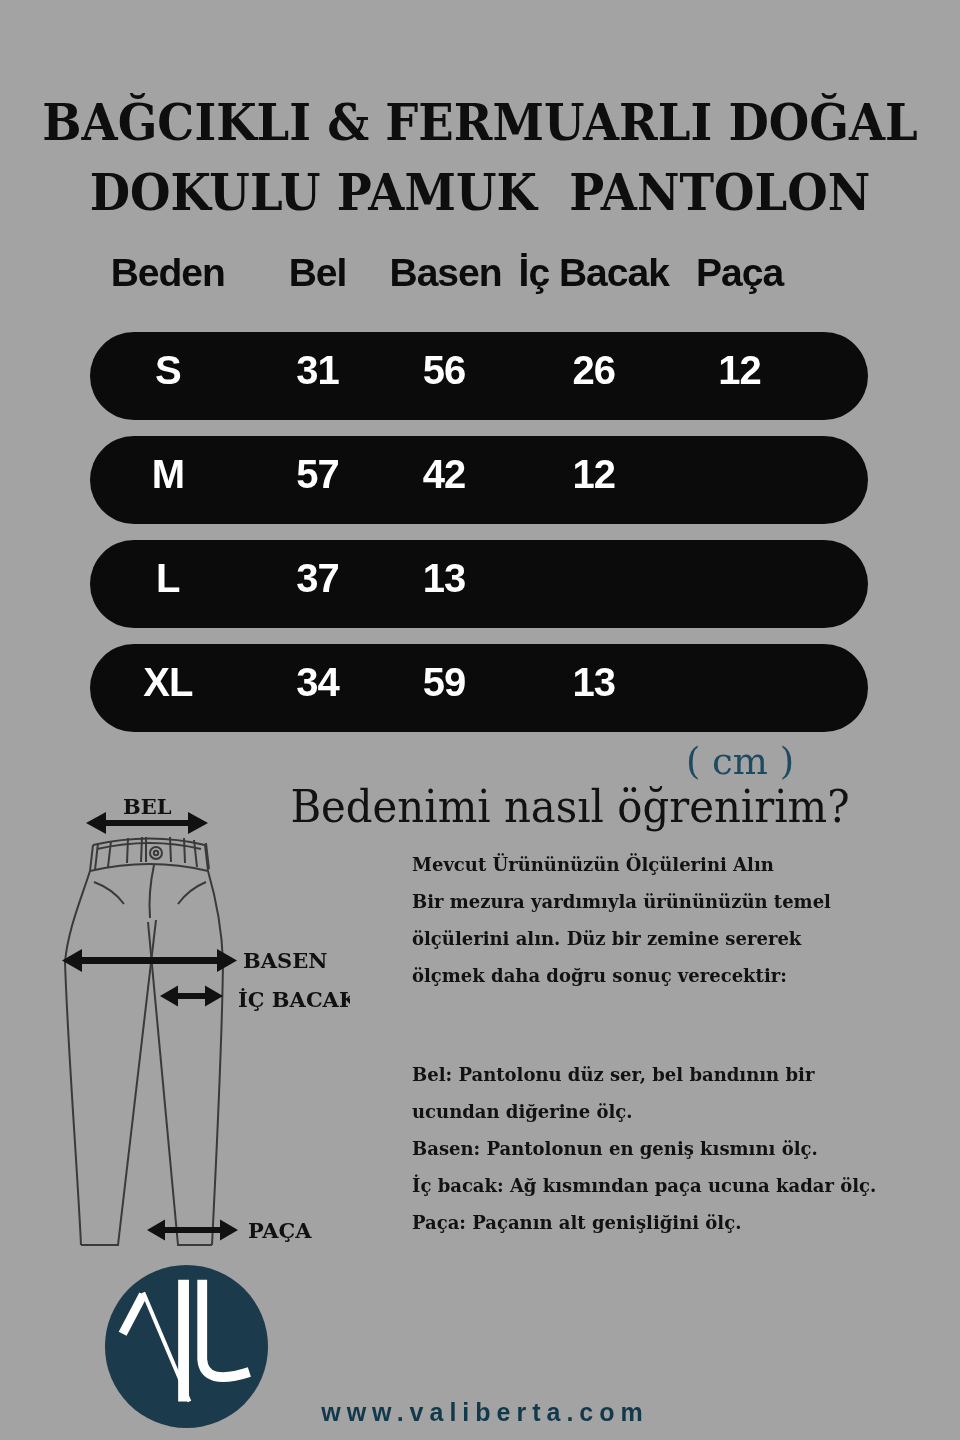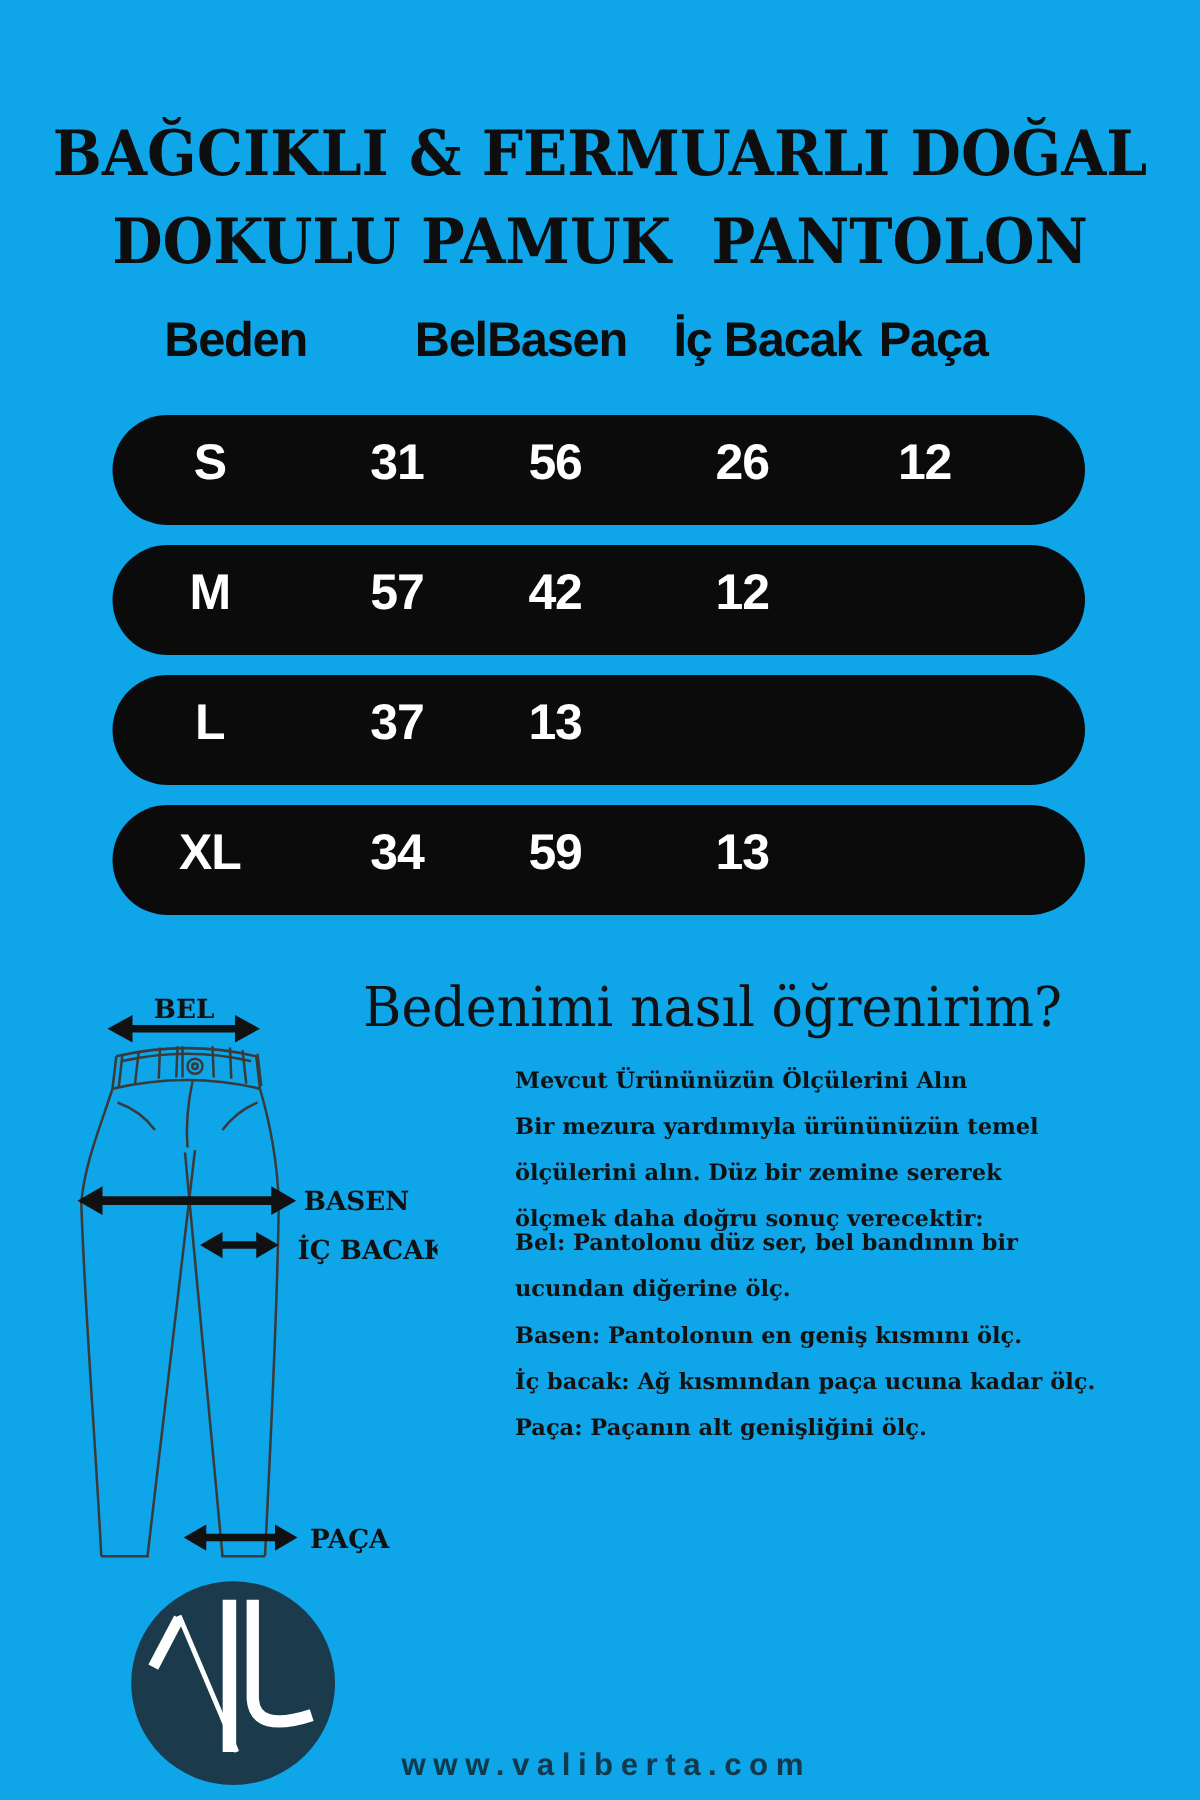--- a/index.html
+++ b/index.html
@@ -1,19 +1,19 @@
 <!DOCTYPE html>
 <html><head>
 <meta charset="utf-8">
 <style>
   html,body{margin:0;padding:0;background:#ffffff;}
   .page{
     position:relative;
     width:960px;height:1440px;
-    background:#0ea5e9;
+    background:#a3a3a3;
     overflow:hidden;
     font-family:"Liberation Sans", sans-serif;
     color:#101010;
     text-decoration:underline;
   }
   
   .title{
     position:absolute;left:0;top:88px;width:960px;
     text-align:center;
     font-family:"DejaVu Serif", serif;
@@ -28,21 +28,21 @@
   
   .cols{
     display:grid;
     grid-template-columns:20% 18.5% 14% 24.5% 13% auto;
     align-items:center;
   }
   .chart-header{
     position:absolute;left:90px;top:246px;width:778px;height:54px;
     font-weight:bold;font-size:39px;letter-spacing:-1px;color:#0c0c0c;
   }
-  .chart-header span{text-align:right;}
+  .chart-header span{text-align:center;}
   .pill-rows{position:absolute;left:90px;top:332px;width:778px;}
   .pill{
     height:88px;margin-bottom:16px;
     background:#0b0b0b;border-radius:44px;
     color:#ffffff;font-weight:bold;font-size:40px;letter-spacing:-1px;
     padding-bottom:12px;box-sizing:border-box;
   }
   .pill span{text-align:center;}
   .cm-note{
     position:absolute;left:660px;top:740px;width:160px;
@@ -60,21 +60,21 @@
     transform:scaleX(0.95);transform-origin:center;
   }
   .guide-text{
     position:absolute;left:412px;width:548px;
     font-family:"DejaVu Serif", serif;
     font-weight:bold;
     font-size:18px;line-height:37px;color:#121212;
     white-space:pre;
   }
   .guide-intro{top:846px;}
-  .guide-instructions{top:976px;}
+  .guide-instructions{top:1056px;}
   
   .diagram{position:absolute;left:50px;top:790px;width:300px;height:465px;}
   .logo{position:absolute;left:103px;top:1263px;width:167px;height:167px;}
   .website{
     position:absolute;left:270px;top:1398px;width:430px;
     text-align:center;
     font-weight:bold;font-size:25px;letter-spacing:6px;
     color:#11394b;
   }
   svg text{
@@ -123,20 +123,21 @@
     </div>
     <div class="pill cols">
       <span>XL</span>
       <span>34</span>
       <span>59</span>
       <span>13</span>
       <span></span>
     </div>
   </div>
 
+  <div class="cm-note">( cm )</div>
 
   <div class="guide-heading">Bedenimi nasıl öğrenirim?</div>
 
   <svg class="diagram" viewBox="0 0 300 465" xmlns="http://www.w3.org/2000/svg">
     <g stroke="#3a3a3a" stroke-width="2" fill="none">
 
       <path d="M43,55 Q100,42 155,55"></path>
       <path d="M47,59 Q100,47 151,59"></path>
 
       <path d="M43,55 L40,81"></path>

